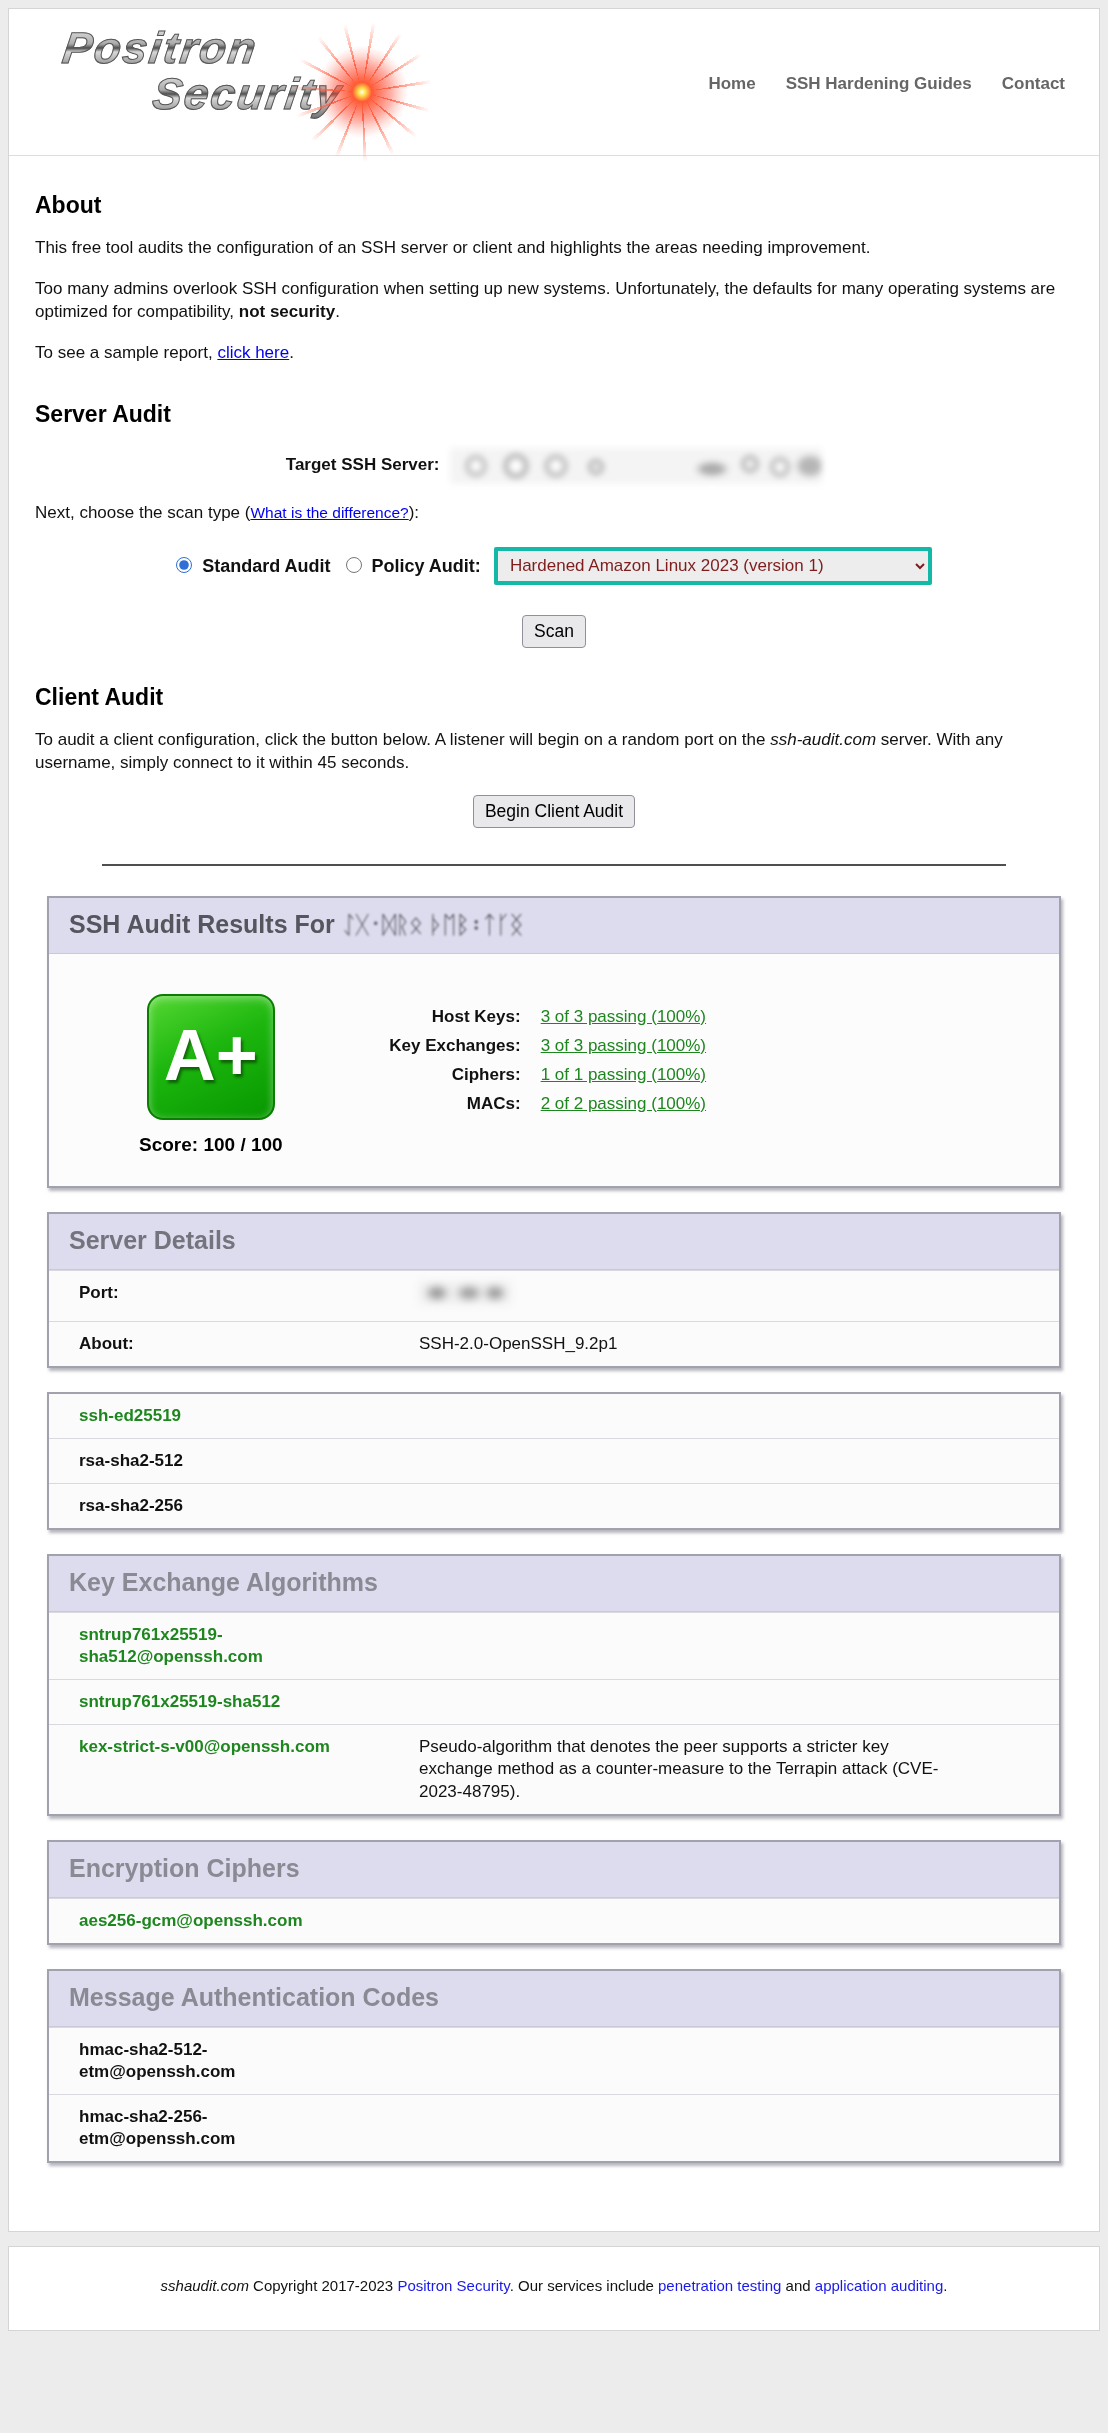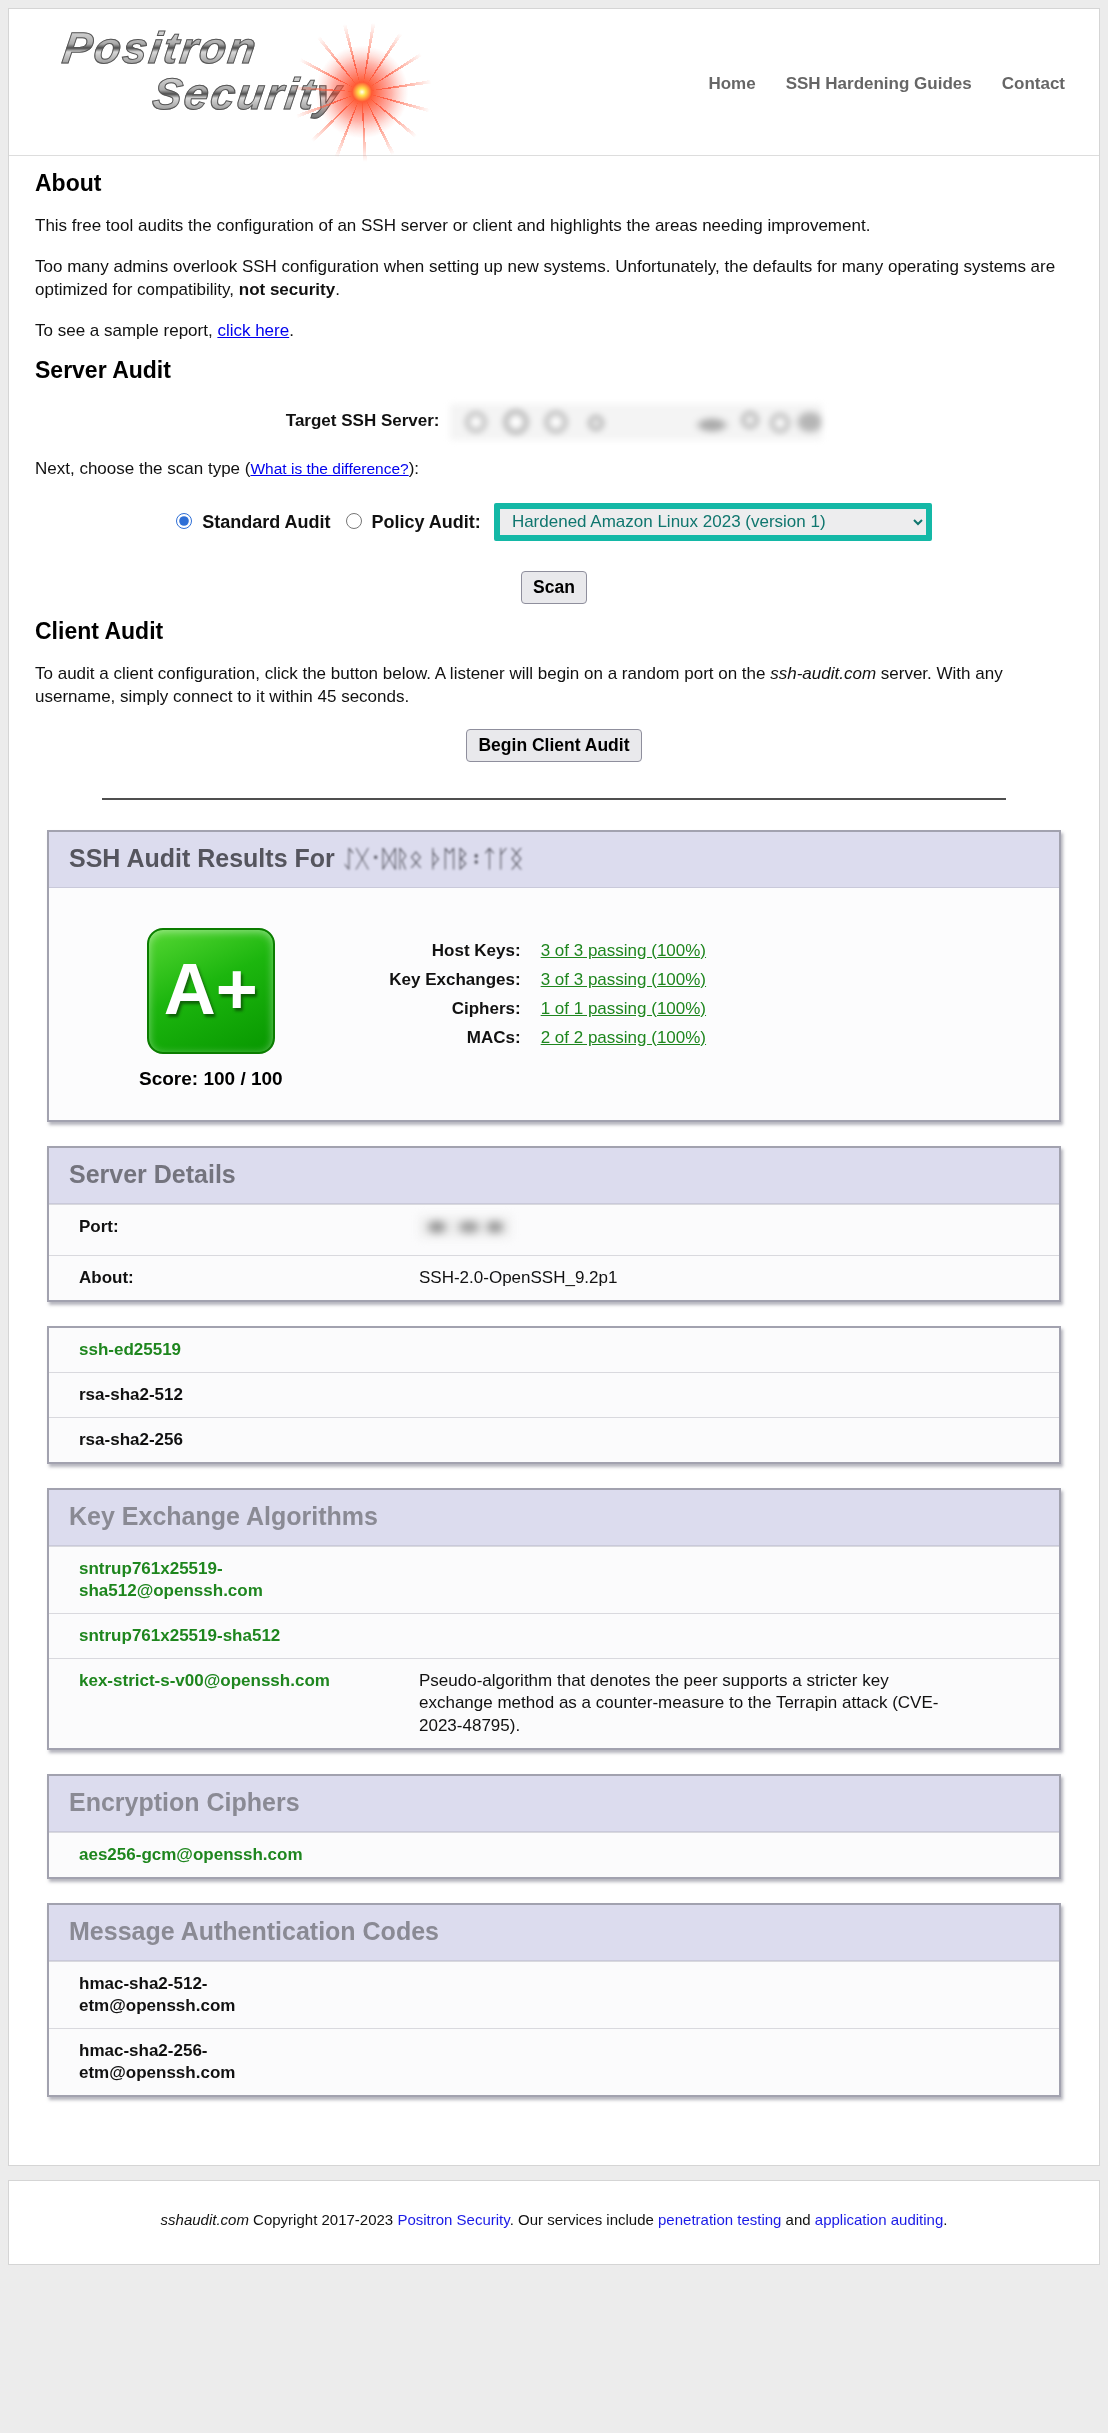--- a/index.html
+++ b/index.html
@@ -24,21 +24,21 @@
     background:
       radial-gradient(closest-side, #fffff2 0%, #ffe04a 5%, #ff5a35 13%, rgba(255,70,45,.55) 32%, rgba(255,70,45,0) 62%),
       repeating-conic-gradient(from 8deg, rgba(255,95,65,.8) 0deg 3deg, rgba(255,95,65,0) 3deg 24deg);
     -webkit-mask: radial-gradient(circle, #000 28%, transparent 66%);
     mask: radial-gradient(circle, #000 28%, transparent 66%); }
   nav { display: flex; gap: 30px; font-weight: bold; font-size: 17px; color: #666; }
   nav a { color: #666; text-decoration: none; }
 
   
   main { padding: 0 26px; font-size: 17px; }
-  h2 { font-size: 23px; margin-top: 14px; color: #000; }
+  h2 { font-size: 23px; margin-top: 36px; color: #000; }
   main p { margin-top: 18px; line-height: 1.35; }
   .link { color: #0000ee; text-decoration: underline; }
   .small-link { font-size: 15.5px; }
   .centered-row { text-align: center; margin-top: 20px; }
 
   
   .blur-input { display: inline-block; vertical-align: middle; width: 372px; height: 36px;
     margin-left: 6px; background:
       radial-gradient(circle 15px at 26px 18px, #fdfdfd 38%, #9a9a9a 58%, rgba(160,160,160,0) 76%),
       radial-gradient(circle 17px at 66px 18px, #fdfdfd 40%, #8f8f8f 60%, rgba(160,160,160,0) 78%),
@@ -65,26 +65,26 @@
       radial-gradient(ellipse 13px 9px at 76px 11px, #909090 45%, rgba(150,150,150,0) 80%),
       #efefef; }
   .scramble { font-family: "DejaVu Sans", sans-serif; filter: blur(1.1px);
     color: #50505a; font-size: 24px; letter-spacing: -1px; font-weight: normal; }
 
   
   .field-label { font-weight: bold; }
   .scan-row { margin-top: 22px; text-align: center; font-size: 18px; }
   .scan-row label { font-weight: bold; }
   input[type=radio] { width: 16px; height: 16px; vertical-align: -2px; accent-color: #2f6fd6; margin-right: 5px; }
-  select { font-size: 17px; color: #0f766e; background: #ededee; border: 6px solid #14b8a6;
+  select { font-size: 17px; color: #7f1d1d; background: #ededee; border: 4px solid #14b8a6;
            border-radius: 2px; height: 38px; width: 438px; padding: 0 8px; margin-left: 8px;
            font-family: "Liberation Sans", sans-serif; }
   button { font-size: 17.5px; font-family: "Liberation Sans", sans-serif; color: #000;
            background: #e9e9ec; border: 1px solid #8f8f9d; border-radius: 4px;
-           padding: 5px 11px; cursor: pointer; font-weight: bold; }
+           padding: 5px 11px; cursor: pointer; }
   .hr-line { border: none; border-top: 2px solid #4f4f4f; width: 87%; margin: 36px auto 30px; }
 
   
   .panel { margin: 0 38px 24px; border: 2px solid #a2a2af; background: #fcfcfd;
            box-shadow: 2px 3px 3px rgba(110,110,125,.5); }
   .panel-header { background: #dcdcee; padding: 12px 20px 14px; font-size: 25px; font-weight: bold;
                   color: #8a8a94; border-bottom: 1px solid #c9c9da; }
   .panel-header.dark { color: #55555e; }
   .panel-header.mid { color: #74747e; }
 

